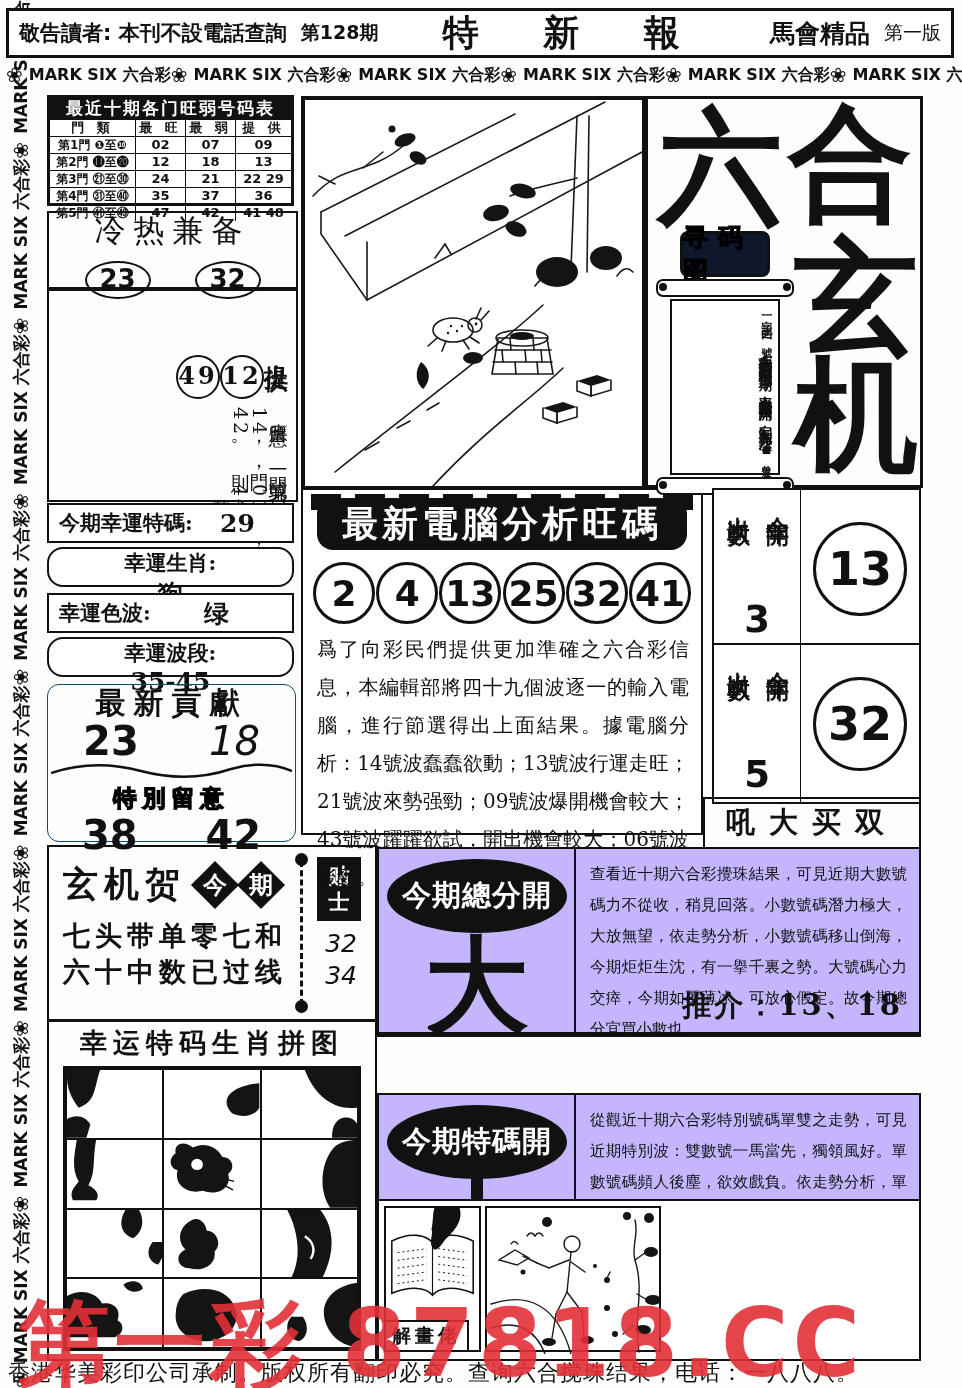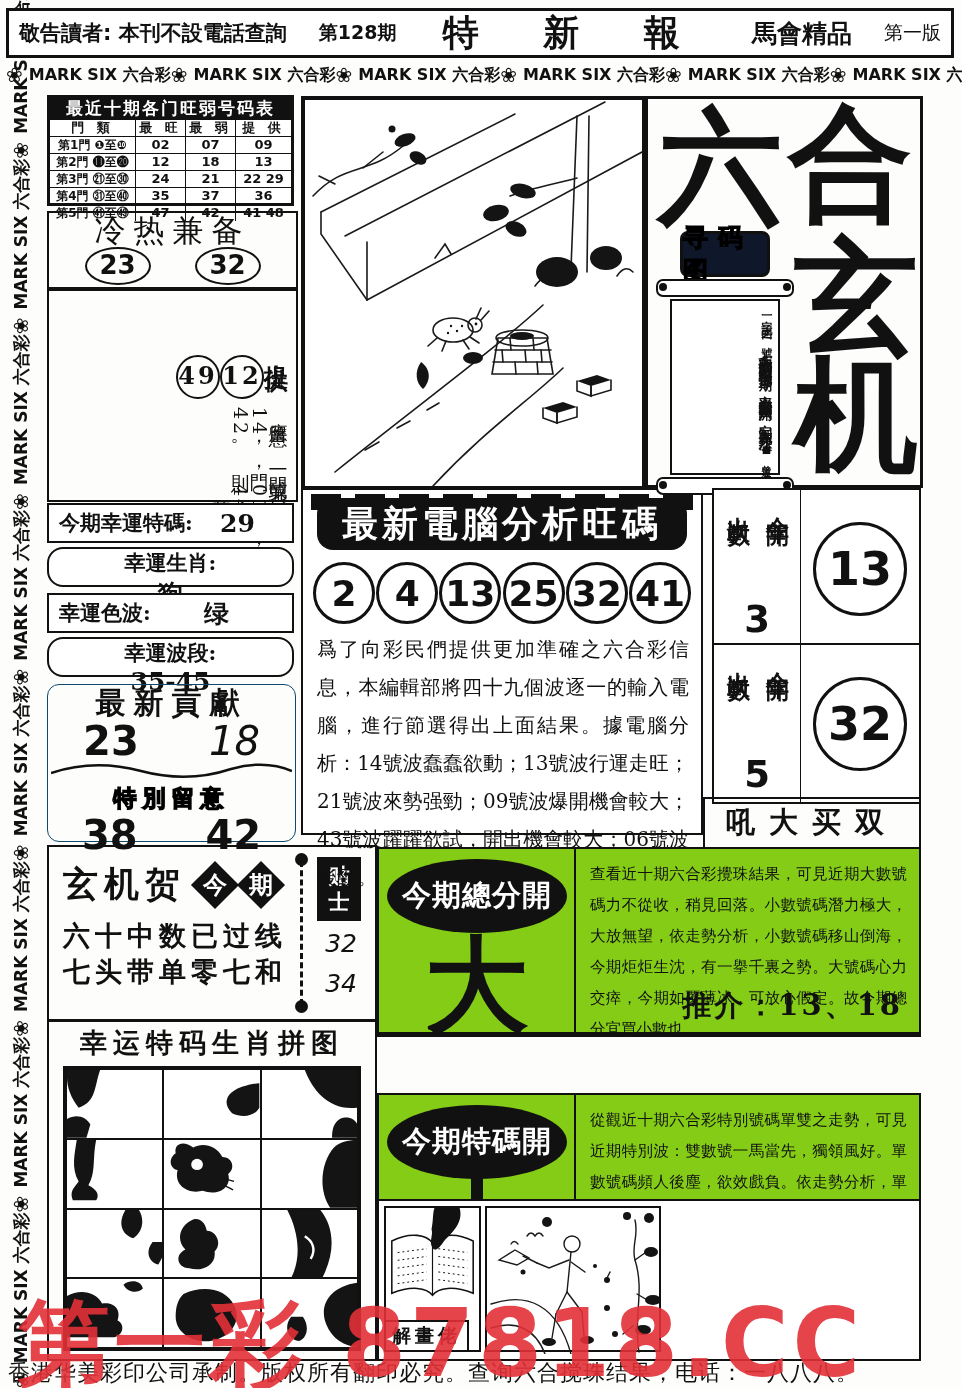--- a/index.html
+++ b/index.html
@@ -10,21 +10,21 @@
 
   
   .strip{position:absolute;top:0;width:1388px;height:42px;transform-origin:0 0;
          transform:rotate(-90deg) translateX(-1388px);display:flex;align-items:center;
          justify-content:space-around;font-weight:bold;font-size:17px;white-space:nowrap;color:#111;}
   .strip .seg{display:flex;align-items:center;gap:8px;}
   .flower{font-size:20px;line-height:1;}
 
   
   #header{left:6px;top:8px;width:948px;height:50px;border:3px solid #111;display:flex;
-          align-items:center;padding:0 10px;gap:32px;box-sizing:border-box;background:#fff;}
+          align-items:center;padding:0 10px;gap:14px;box-sizing:border-box;background:#fff;}
   #header .notice{font-size:21px;font-weight:bold;}
   #header .issue{font-size:19px;font-weight:bold;}
   #header .paper-title{font-size:36px;font-weight:bold;letter-spacing:26px;flex:1;text-align:center;
           font-family:"DejaVu Serif","Liberation Serif",serif;white-space:nowrap;}
   #header .subtitle{font-size:25px;font-weight:bold;}
   #header .edition{font-size:19px;}
 
   #marquee{left:6px;top:61px;width:948px;height:28px;display:flex;align-items:center;
            justify-content:space-between;font-weight:bold;font-size:16px;position:absolute;}
   #marquee .mq-item{display:flex;align-items:center;gap:6px;white-space:nowrap;}
@@ -140,21 +140,21 @@
   .stat-count{position:absolute;bottom:6px;left:0;right:0;text-align:center;font-size:37px;font-weight:bold;}
   .stat-right{flex:1;display:flex;align-items:center;justify-content:center;}
   .circ86{width:88px;height:88px;border:3px solid #111;border-radius:50%;display:flex;align-items:center;
           justify-content:center;font-size:46px;font-weight:bold;}
 
   
   #slogan{left:703px;top:797px;width:214px;height:48px;border:2px solid #111;display:flex;align-items:center;
           justify-content:center;font-size:29px;font-weight:bold;font-family:"DejaVu Serif",serif;letter-spacing:14px;}
 
   
-  .sect{position:absolute;left:377px;width:540px;border:2px solid #111;background:#84cc16;display:flex;}
+  .sect{position:absolute;left:377px;width:540px;border:2px solid #111;background:#c4b5fd;display:flex;}
   .sect .left-pane{width:195px;border-right:2px solid #111;position:relative;}
   .badge{position:absolute;left:8px;top:10px;width:180px;height:74px;background:#111;border-radius:50%;
          color:#fff;display:flex;align-items:center;justify-content:center;font-size:29px;font-weight:900;
          font-family:"DejaVu Serif",serif;letter-spacing:1px;}
   .giant{position:absolute;left:0;right:0;top:84px;text-align:center;font-size:104px;font-weight:900;
          font-family:"DejaVu Serif",serif;line-height:1.0;}
   .duo{position:absolute;left:0;right:0;top:96px;display:flex;justify-content:space-around;align-items:center;
        font-size:52px;font-weight:900;font-family:"DejaVu Serif",serif;}
   .duo-bar{position:absolute;left:50%;top:80px;bottom:4px;width:12px;margin-left:-6px;background:#111;}
   .sect .right-pane{flex:1;position:relative;padding:10px 12px 6px 14px;}
@@ -276,21 +276,21 @@
         <div>36</div>
         <div style="font-size: 12px; letter-spacing: 0px;">第5門 ㊶至㊾</div>
         <div>47</div>
         <div>42</div>
         <div>41 48</div>
       </div>
   </div>
 
   <div id="cold-hot" class="abs">
     <div class="tt">冷热兼备</div>
-    <div id="cold-hot-nums" style="margin-top:0;"><span class="oval-num">23</span><span class="oval-num">32</span></div>
+    <div id="cold-hot-nums" style="margin-top:14px;"><span class="oval-num">23</span><span class="oval-num">32</span></div>
   </div>
 
   <div id="special-code" class="abs">
     <div class="vcols" id="special-vcols">
         <span class="vc vc-provide"><span>提供：</span><span class="circ40">12</span><span class="circ40">49</span></span>
         <span class="vc">應留意14，42。</span>
         <span class="vc">一門或第五門，則</span>
         <span class="vc">好01、44；若轉第</span>
         <span class="vc">第三門之中，看</span>
       </div>
@@ -334,30 +334,30 @@
   <div id="mystery" class="abs">
     <div class="row1">
       <span class="brush">玄机贺</span>
       <span id="mystery-diamonds"><span class="diamond">
             <span>今</span>
           </span><span class="diamond">
             <span>期</span>
           </span></span>
     </div>
     <div class="lines" id="mystery-lines">
+        <div>七头带单零七和</div>
         <div>六十中数已过线</div>
-        <div>七头带单零七和</div>
       </div>
     <div class="dash-line"></div>
     <div id="tip-box">
         <span>贴</span>
         <span>士</span>
       </div>
     <div class="tip-num" style="top:82px;">32</div>
-    <div class="tip-num" style="top:122px;">34</div>
+    <div class="tip-num" style="top:114px;">34</div>
   </div>
 
   <div id="puzzle" class="abs">
     <div class="tt">幸运特码生肖拼图</div>
     <div id="pz-grid">
         <div class="cell">
           <svg viewBox="0 0 98 72" preserveAspectRatio="none">
             <path d="M0,0 L34,0 C28,18 30,34 12,40 C4,30 0,18 0,8 Z M0,52 C10,46 20,50 24,58 L20,72 L0,72 Z" fill="#141414"></path>
           </svg>
         </div>

